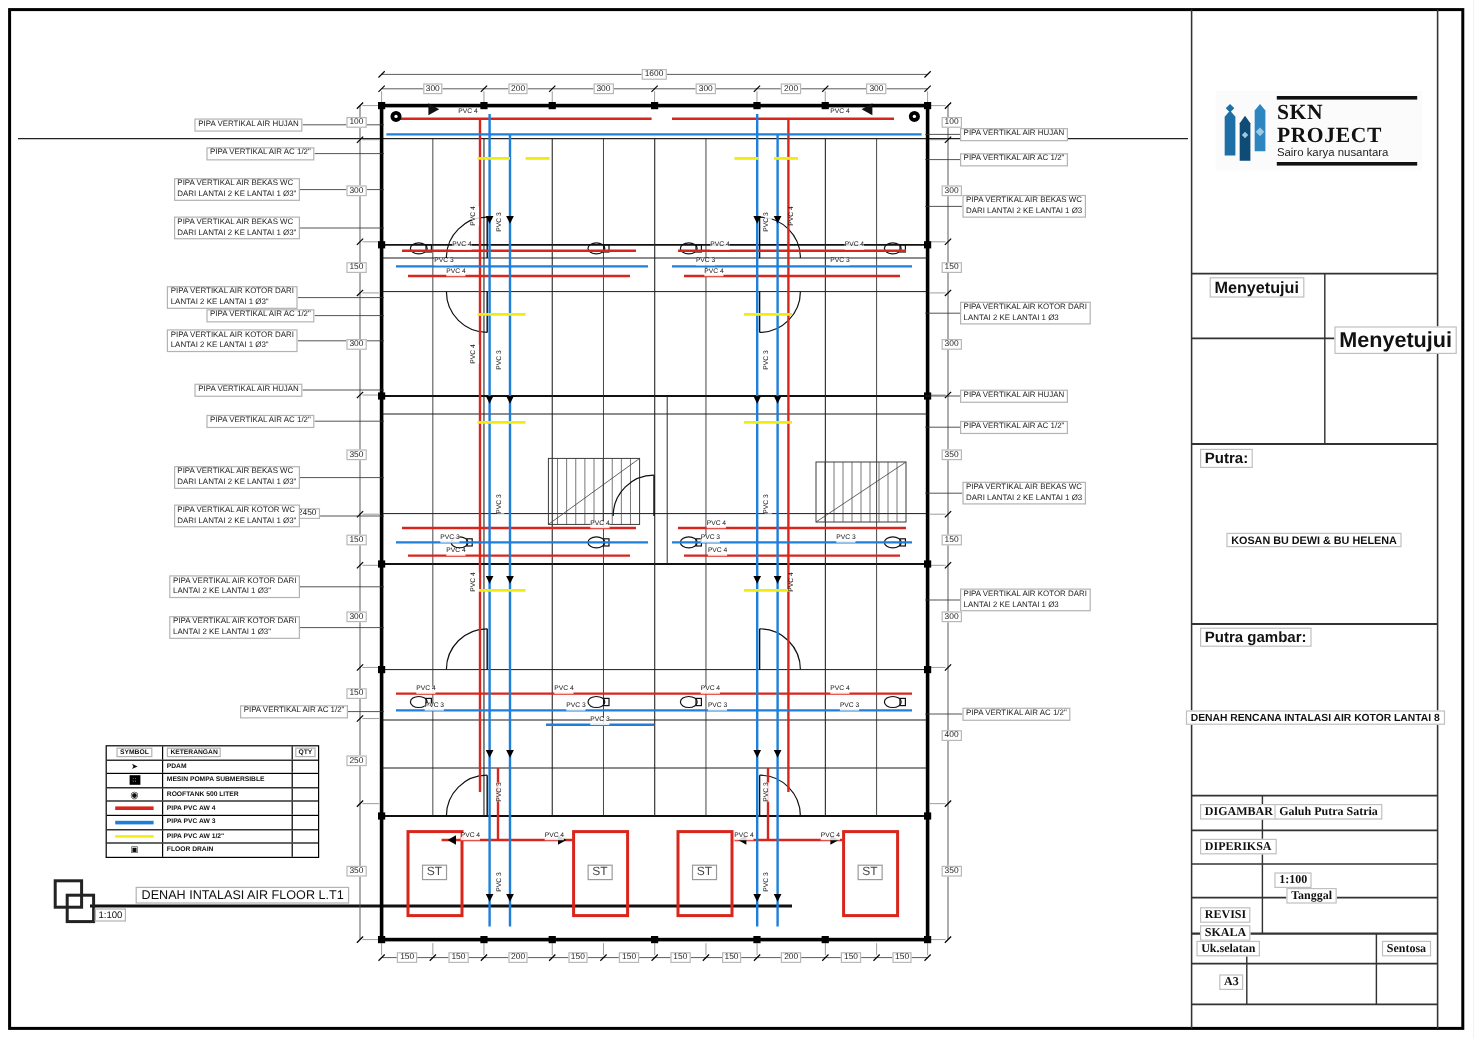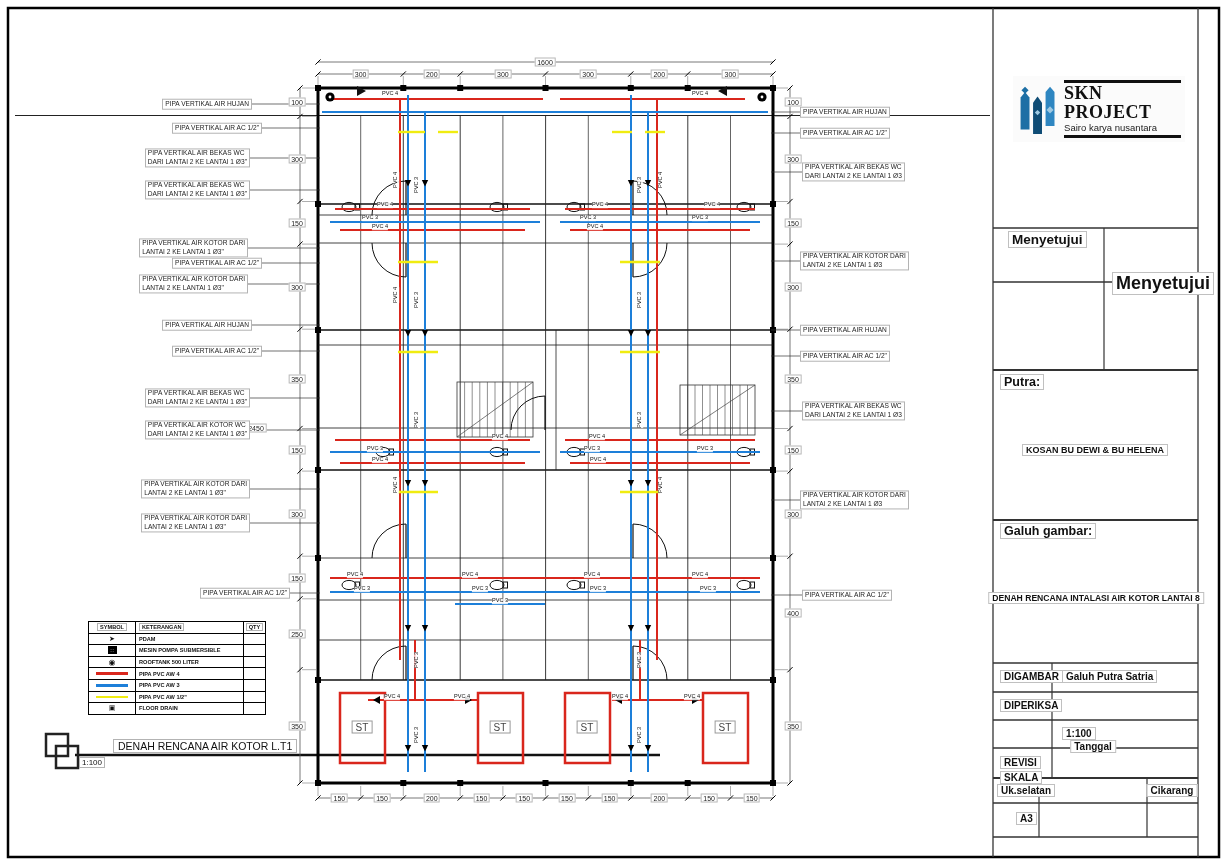--- a/index.html
+++ b/index.html
@@ -32,21 +32,21 @@
   .tb{position:absolute;font-weight:bold;}
   .tb-box{border:1px solid #c0c0c0;background:#fff;padding:0 3px;display:inline-block;}
   .logo{position:absolute;left:1013px;top:76px;width:172px;height:66px;background:#fbfbfb;
         display:flex;align-items:center;padding:2px 4px;box-sizing:border-box;}
   .logo-right{margin-left:6px;}
   .logo-name{font-family:"Liberation Serif",serif;font-weight:bold;font-size:18px;letter-spacing:.5px;
              border-top:3px solid #111;padding-top:1px;line-height:1.05;}
   .logo-tag{font-size:9.5px;color:#222;border-bottom:3px solid #111;padding-bottom:2px;}
   .addr{position:absolute;left:1002px;top:169px;width:196px;height:52px;border:1px solid #aaa;
         font-size:10.5px;font-weight:bold;line-height:1.25;padding:2px 3px;}
-  .cell-label{position:absolute;font-size:10px;font-weight:bold;}
+  .cell-label{position:absolute;font-size:10px;font-weight:bold;font-family:Liberation Serif, serif;}
 </style>
 </head>
 <body>
 
 <div class="sheet" id="sheet">
   <svg id="plan-svg">
       <rect x="8" y="8" width="1211" height="849" fill="none" stroke="#000" stroke-width="2.5"></rect>
       <line x1="993" y1="8" x2="993" y2="857" stroke="#333" stroke-width="1.3"></line>
       <line x1="1198" y1="8" x2="1198" y2="857" stroke="#333" stroke-width="1.3"></line>
       <line x1="993" y1="228" x2="1198" y2="228" stroke="#333" stroke-width="1.3"></line>
@@ -378,34 +378,34 @@
     <span class="tb-box">Menyetujui</span></div>
   <div class="tb" style="left:1112px;top:231px;font-size:18px;margin-top:41px;">
     <span class="tb-box">Menyetujui</span></div>
 
   <div class="tb" style="left:1000px;top:374px;font-size:12.5px;">
     <span class="tb-box">Putra:</span></div>
   <div class="tb" style="left:1095px;top:444px;font-size:9px;transform:translateX(-50%);white-space:nowrap;">
     <span class="tb-box">KOSAN BU DEWI &amp; BU HELENA</span></div>
 
   <div class="tb" style="left:1000px;top:523px;font-size:12.5px;">
-    <span class="tb-box">Galuh gambar:</span></div>
+    <span class="tb-box">Putra gambar:</span></div>
   <div class="tb" style="left:1096px;top:592px;font-size:8.6px;transform:translateX(-50%);white-space:nowrap;">
     <span class="tb-box">DENAH RENCANA INTALASI AIR KOTOR LANTAI 8</span></div>
 
   <div class="cell-label" style="left:1000px;top:670px;"><span class="tb-box">DIGAMBAR</span></div>
   <div class="cell-label" style="left:1062px;top:670px;"><span class="tb-box">Galuh Putra Satria</span></div>
   <div class="cell-label" style="left:1000px;top:699px;text-align:right;"><span class="tb-box">DIPERIKSA</span></div>
   <div class="cell-label" style="left:1000px;top:727px;margin-top:44px;"><span class="tb-box">SKALA</span></div>
   <div class="cell-label" style="left:1062px;top:727px;"><span class="tb-box">1:100</span></div>
   <div class="cell-label" style="left:1000px;top:756px;"><span class="tb-box">REVISI</span></div>
 
   <div class="cell-label" style="left:997px;top:784px;"><span class="tb-box">Uk.selatan</span></div>
   <div class="cell-label" style="left:1093px;top:740px;transform:translateX(-50%);"><span class="tb-box">Tanggal</span></div>
-  <div class="cell-label" style="left:1172px;top:784px;transform:translateX(-50%);"><span class="tb-box">Cikarang</span></div>
+  <div class="cell-label" style="left:1172px;top:784px;transform:translateX(-50%);"><span class="tb-box">Sentosa</span></div>
   <div class="cell-label" style="left:1016px;top:812px;"><span class="tb-box">A3</span></div>
 
   <div class="legend" id="legend">
     <div class="lg-row lg-head">
       <div class="lg-c1">
           <span class="frame">SYMBOL</span>
         </div>
       <div class="lg-c2">
           <span class="frame">KETERANGAN</span>
         </div>
@@ -459,21 +459,21 @@
         </div>
         <div class="lg-c2">FLOOR DRAIN</div>
         <div class="lg-c3"></div>
       </div>
     </div>
 
   <svg style="position:absolute;left:42px;top:730px;" width="40" height="48">
     <rect x="4" y="4" width="22" height="22" fill="none" stroke="#222" stroke-width="2.5"></rect>
     <rect x="14" y="16" width="22" height="22" fill="none" stroke="#222" stroke-width="2.5"></rect>
   </svg>
-  <div class="dtitle">DENAH RENCANA AIR KOTOR L.T1</div>
+  <div class="dtitle">DENAH INTALASI AIR FLOOR L.T1</div>
   <div class="dscale">1:100</div>
 <div class="dim" style="left: 545px; top: 62px;">1600</div>
     <div class="dim" style="left: 360.65px; top: 74px;">300</div>
     <div class="dim" style="left: 431.75px; top: 74px;">200</div>
     <div class="dim" style="left: 502.85px; top: 74px;">300</div>
     <div class="dim" style="left: 588.15px; top: 74px;">300</div>
     <div class="dim" style="left: 659.25px; top: 74px;">200</div>
     <div class="dim" style="left: 730.35px; top: 74px;">300</div>
     <div class="dim" style="left: 339.35px; top: 798px;">150</div>
     <div class="dim" style="left: 382px; top: 798px;">150</div>

